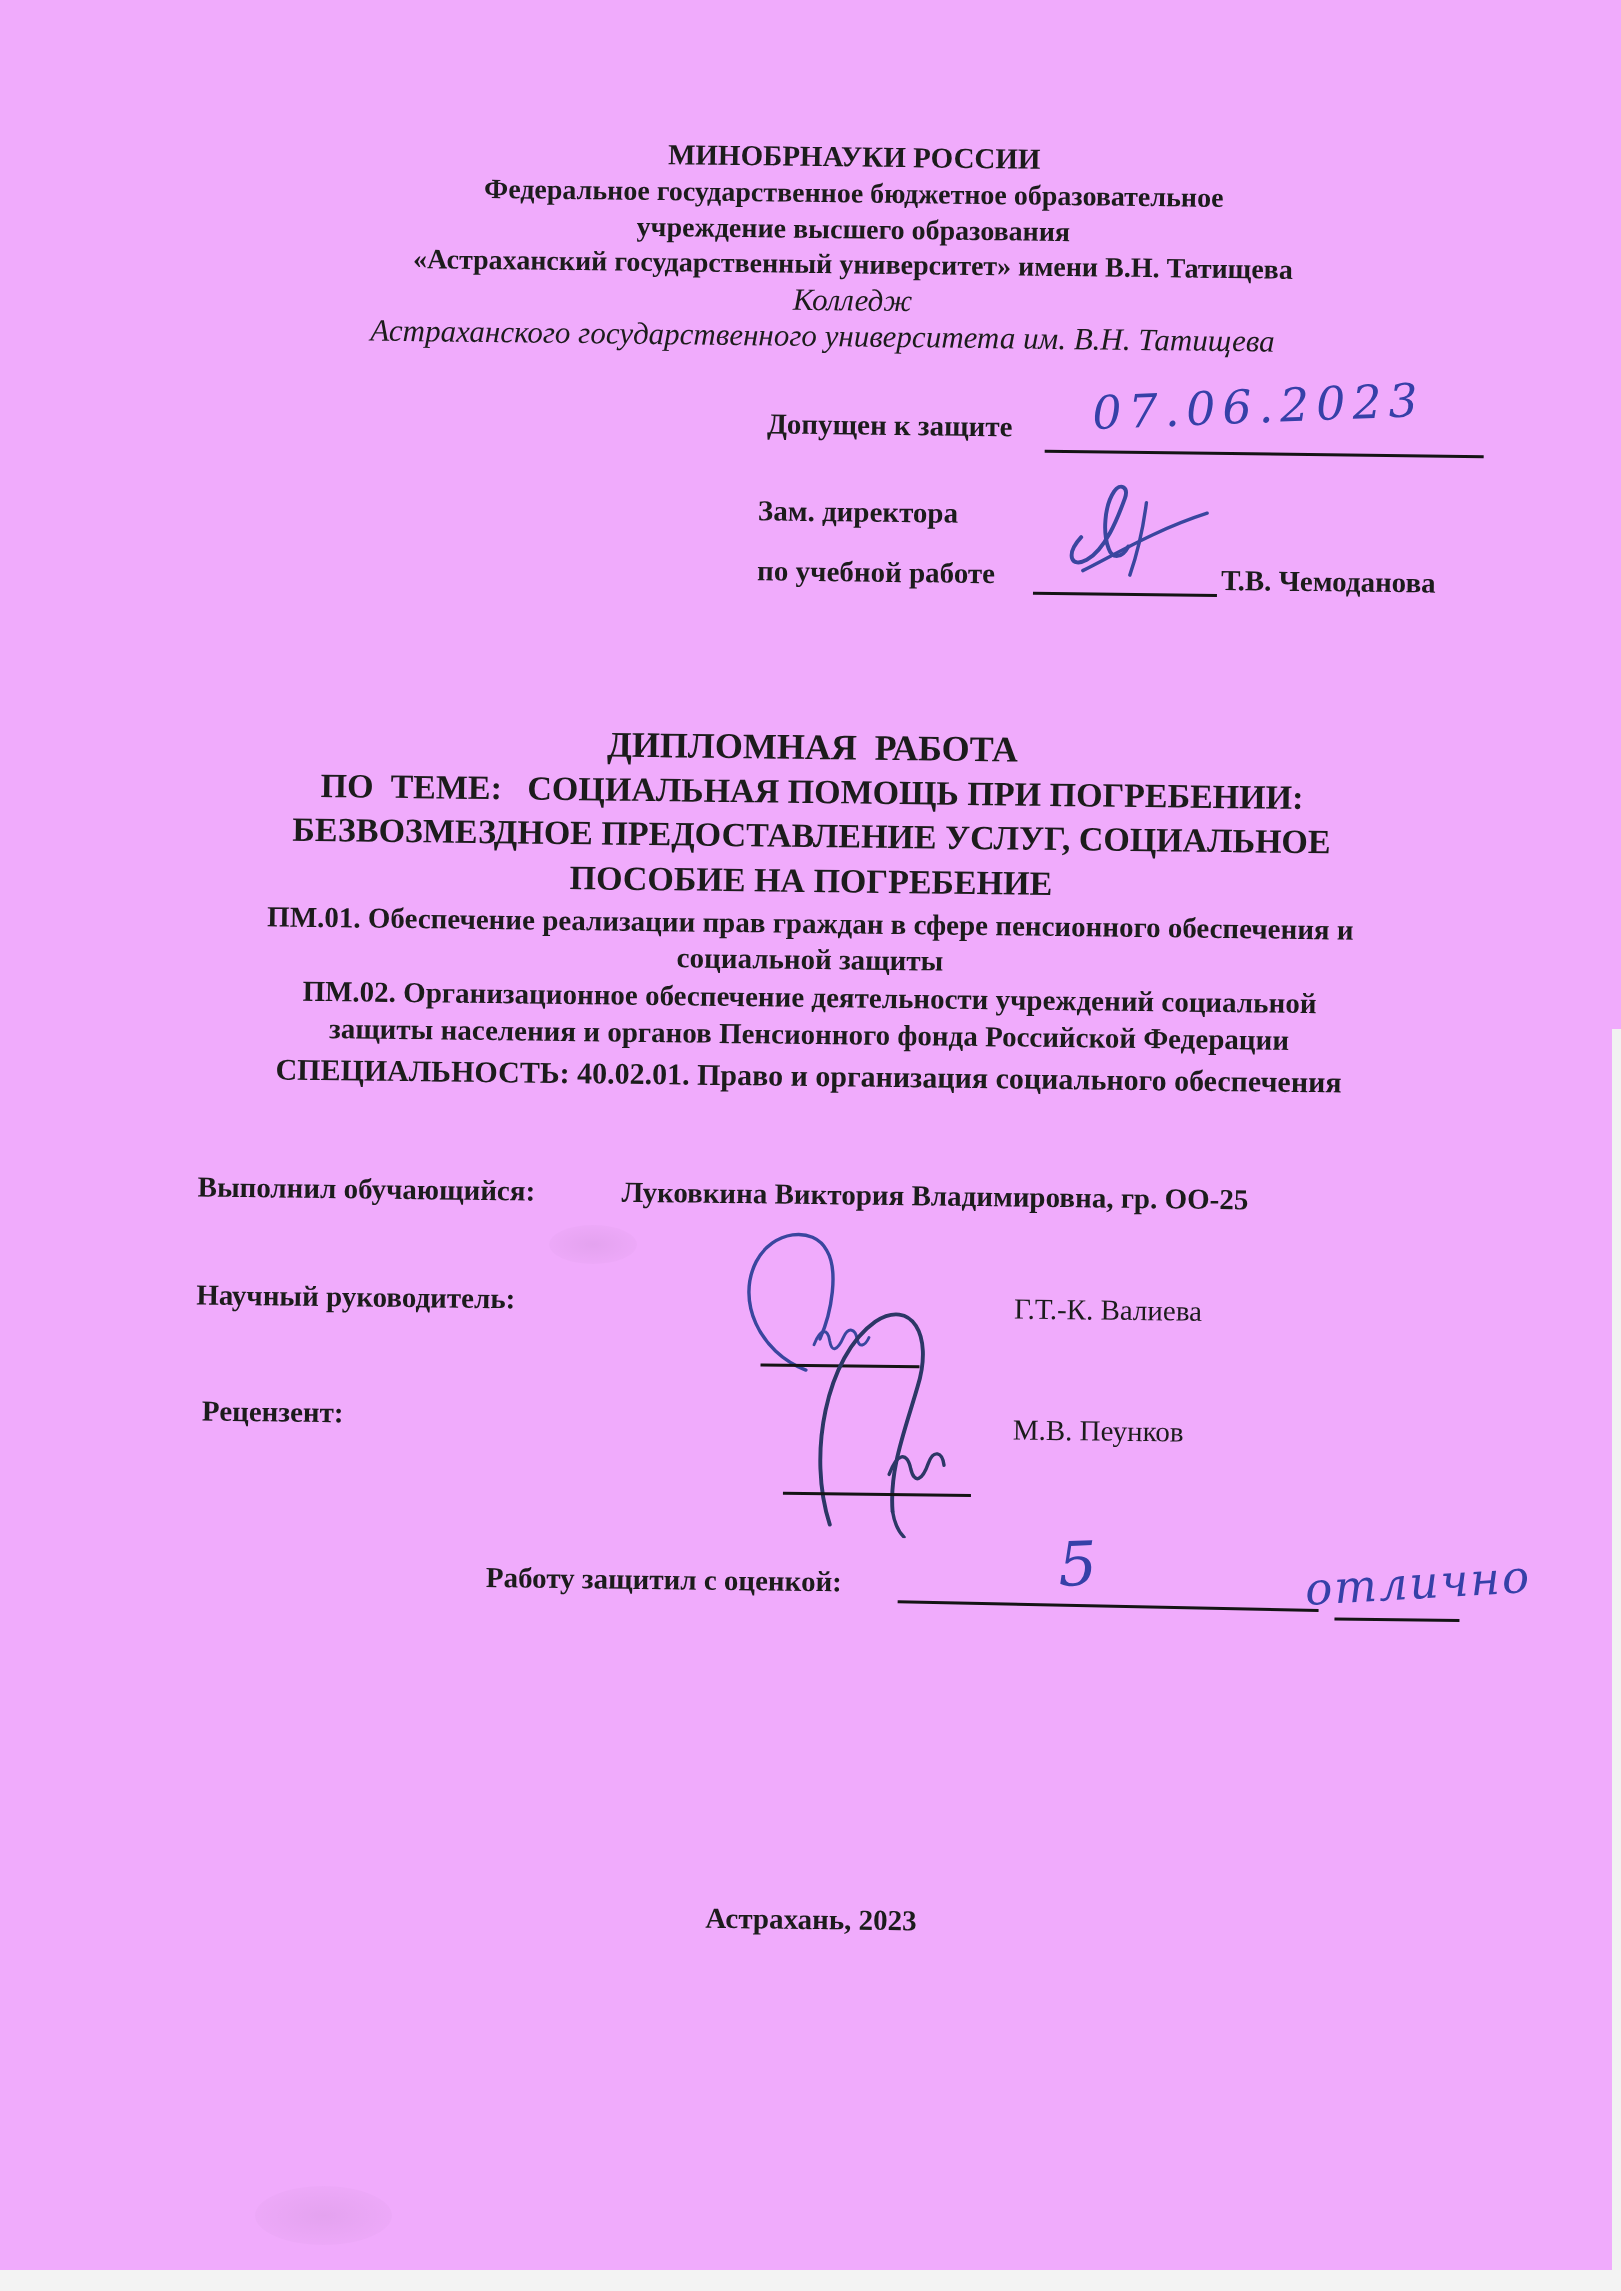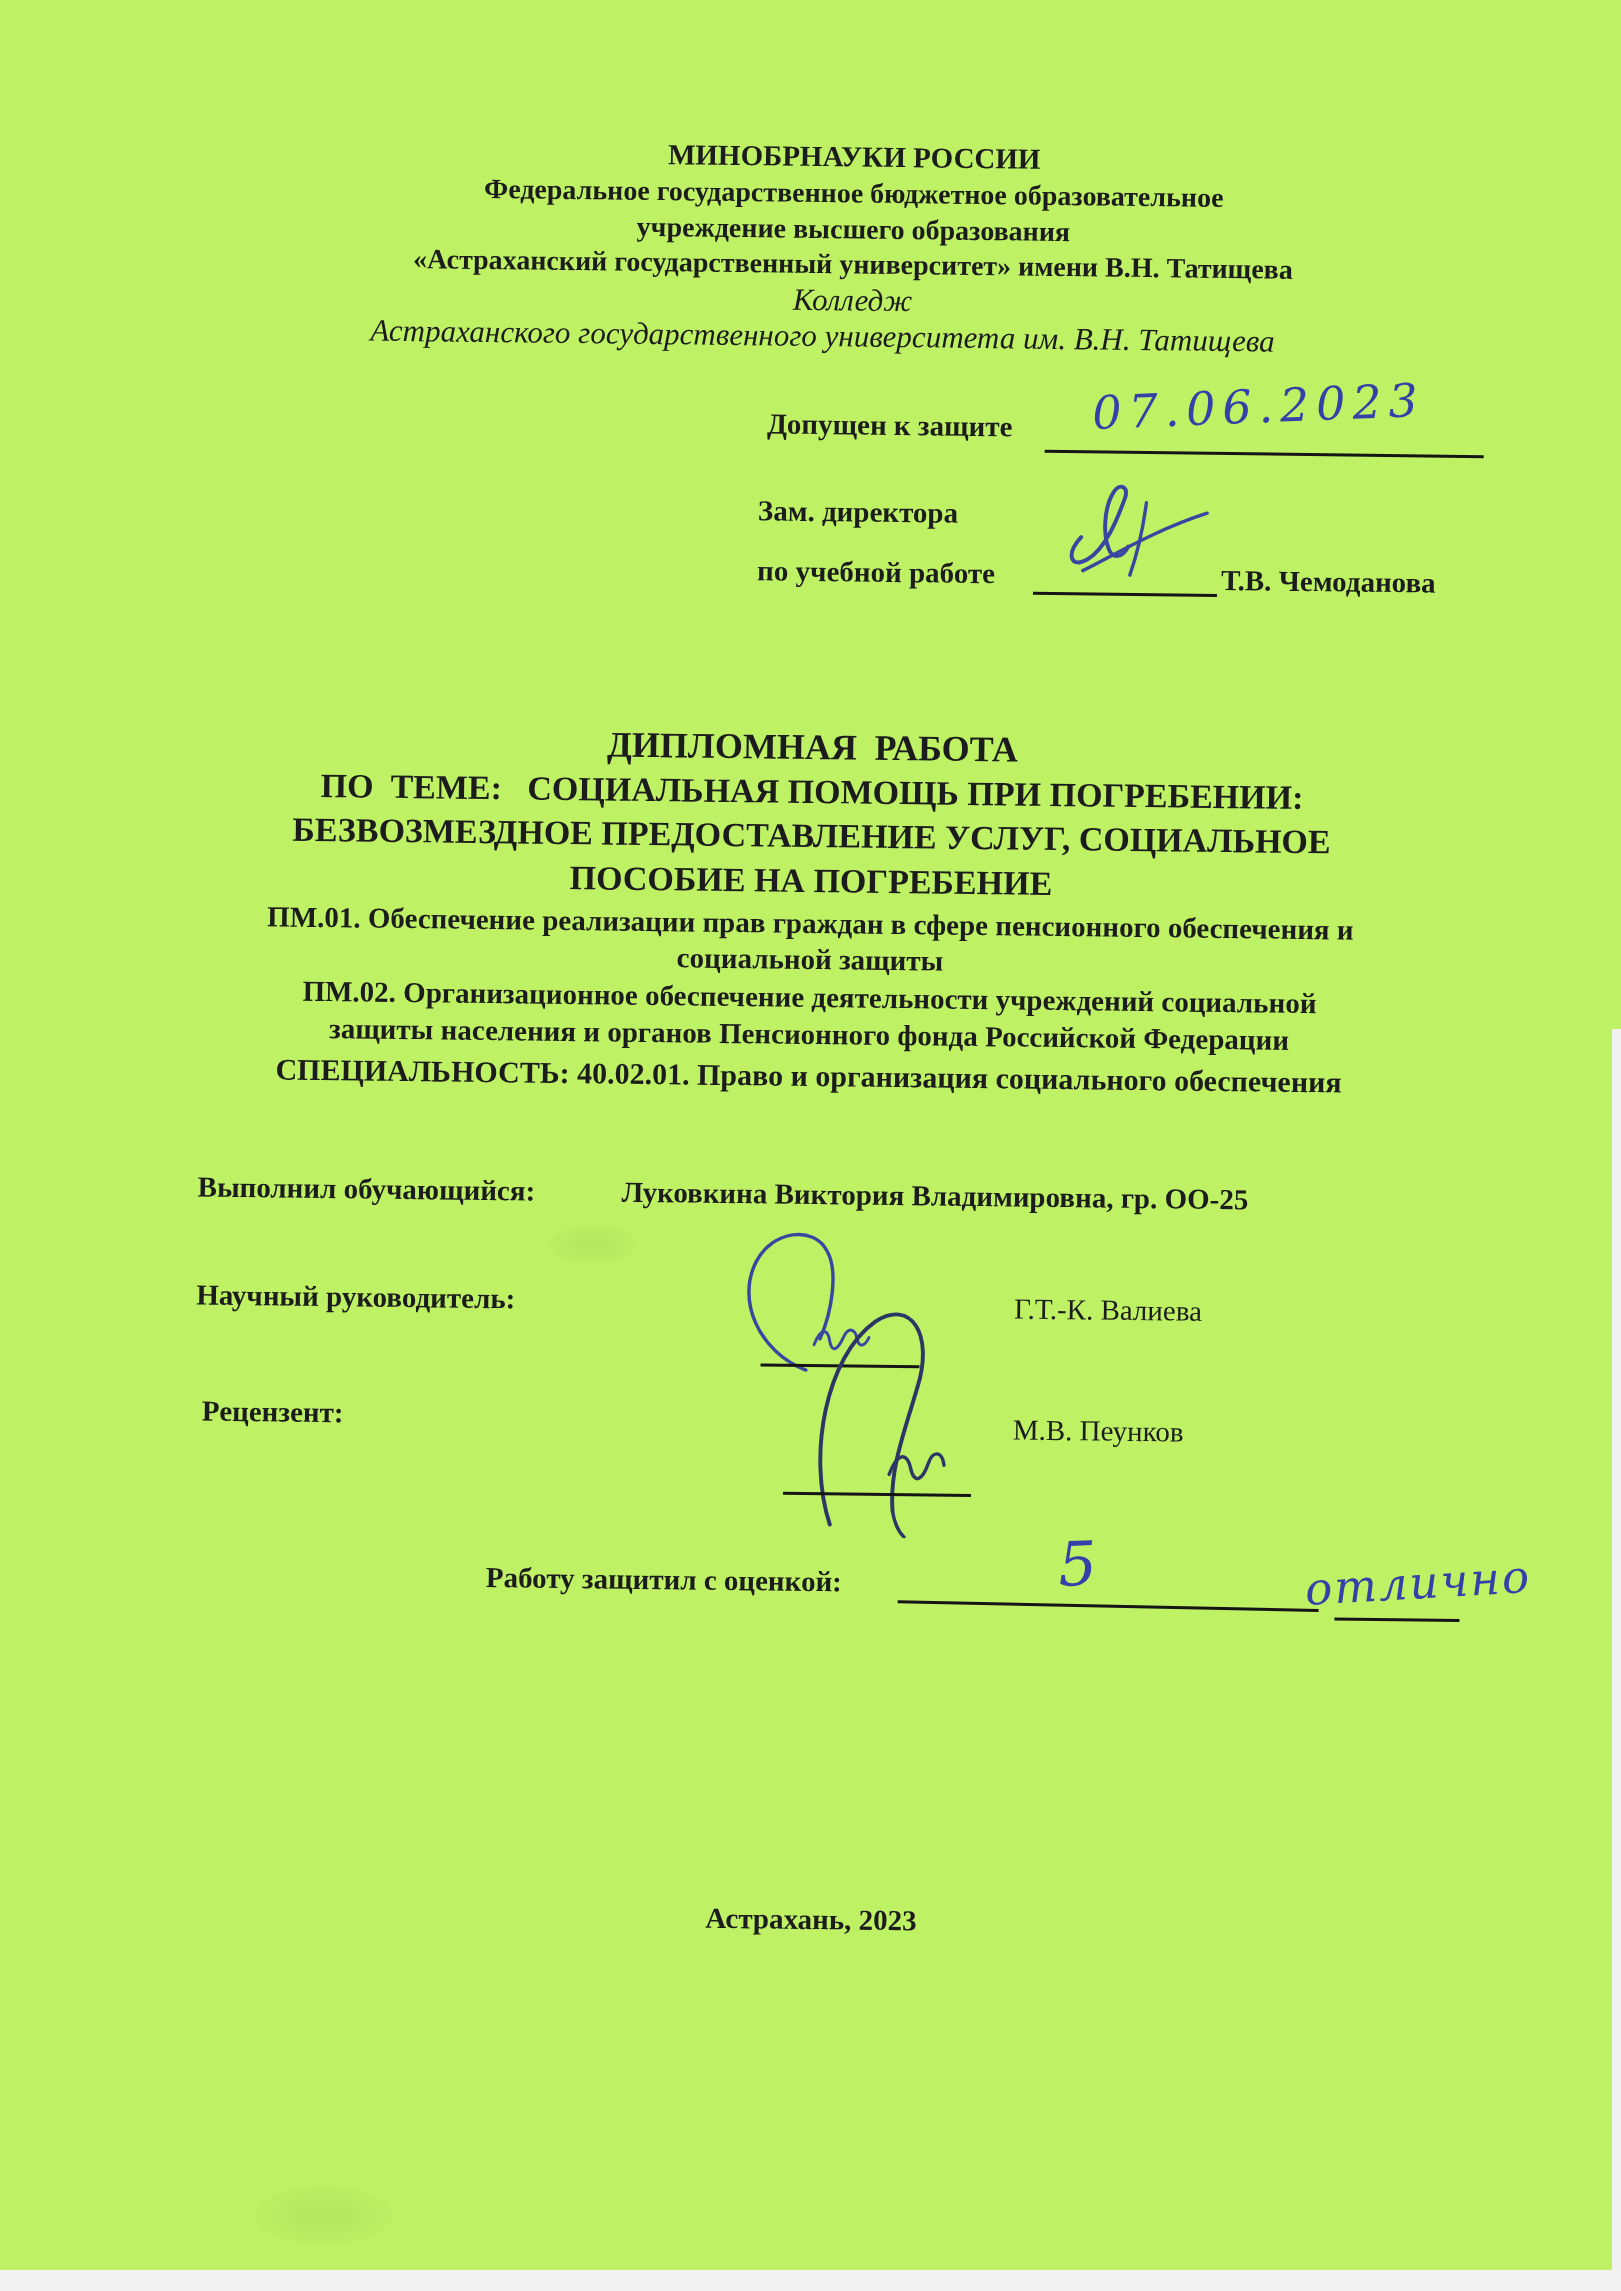--- a/index.html
+++ b/index.html
@@ -1,17 +1,17 @@
 <!DOCTYPE html>
 <html><head>
 <meta charset="utf-8">
 <style>
   html,body{margin:0;padding:0;background:#ffffff;}
   .page{
-    position:relative;width:1621px;height:2292px;background:#bef264;overflow:hidden;
+    position:relative;width:1621px;height:2292px;background:#f0abfc;overflow:hidden;
     font-family:"Liberation Serif","DejaVu Serif",serif;color:#1c1c1c;text-decoration:underline;
   }
   .scan{position:absolute;left:0;top:0;width:1621px;height:2292px;transform:rotate(0.7deg);transform-origin:50% 40%;}
   .t{position:absolute;white-space:pre;line-height:1.15;}
   .b{font-weight:bold;}
   .i{font-style:italic;}
   .ctr{left:0;right:0;text-align:center;}
   .hand{
     font-family:"DejaVu Serif",serif;font-style:italic;color:#3640a8;
     white-space:pre;position:absolute;

